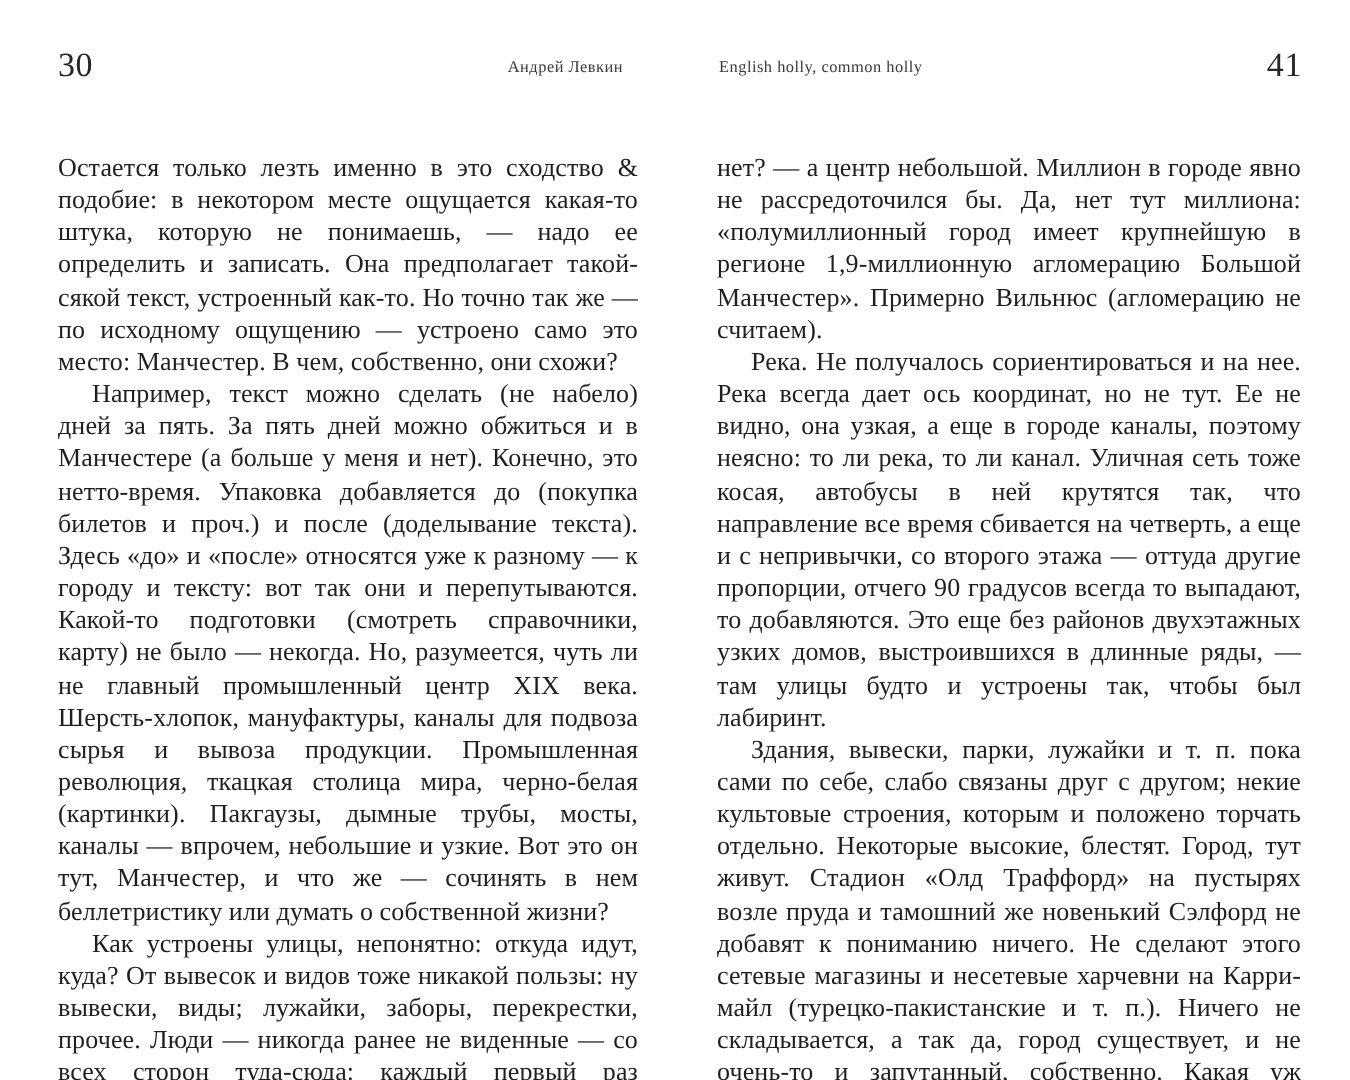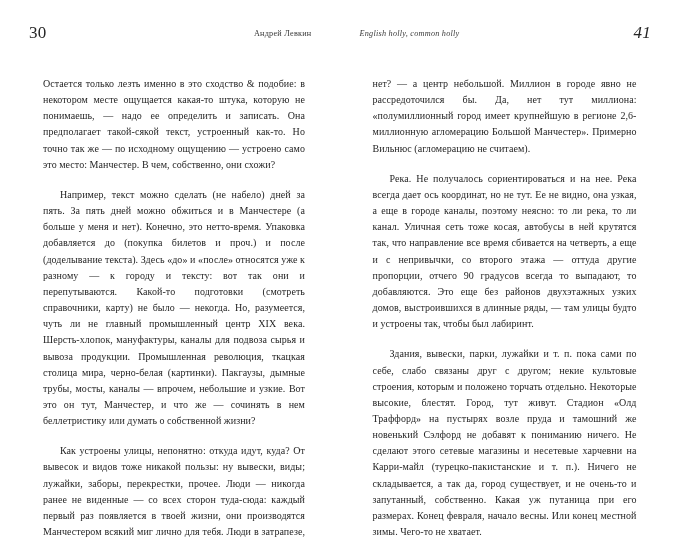--- a/index.html
+++ b/index.html
@@ -33,21 +33,21 @@
   .page-right {
     padding: 24px 24px 0 21px;
   }
   .running-head {
     display: flex;
     align-items: baseline;
     height: 30px;
     width: 100%;
   }
   .page-left .running-head { justify-content: space-between; }
-  .page-right .running-head { justify-content: space-between; font-style: italic; }
+  .page-right .running-head { justify-content: space-between; }
 
   .folio {
     font-size: 17px;
     letter-spacing: 0.3px;
     color: #262626;
     line-height: 1;
     font-family: "Liberation Serif", "DejaVu Serif", serif;
     text-align: center;
   }
   .head-title {
@@ -63,22 +63,22 @@
   .page-right .head-title { margin-left: 1px; }
 
   .textblock {
     margin-top: 22px;
     width: 100%;
   }
   .page-left .textblock { width: 290px; }
   .page-right .textblock { width: 292px; }
 
   p.para {
-    margin: 14px;
-    font-size: 10px;
+    margin: 0;
+    font-size: 13px;
     line-height: 16.15px;
     text-align: justify;
     text-justify: inter-word;
     word-spacing: -0.1px;
     letter-spacing: 0.07px;
     hyphens: manual;
     color: #1f1f1f;
   }
   p.para + p.para {
     text-indent: 17px;
@@ -104,20 +104,20 @@
       <p class="para">Как устроены улицы, непонятно: откуда идут, куда? От вывесок и видов тоже никакой пользы: ну вывески, виды; лужайки, заборы, перекрестки, прочее. Люди — никогда ранее не виденные — со всех сторон туда-сюда: каждый первый раз появляется в твоей жизни, они производятся Манчестером всякий миг лично для тебя. Люди в затрапезе, только что не секонд-хенд, входят в здания и выходят  из них, интерьеры там (заглядываю в окна) роскошные и сияют. Так тут устроена реальность. Вероятно, денег немного, так что же, никому не заходить никуда внутрь или же намеренно уничтожать такие помещения? Центр небольшой, выходит, город размером с Вильнюс, меньше Риги? Но он раскидистый, есть и боковые районы — но где ж таких</p>
     </div>
   </div>
 
   <div class="page page-right">
     <div class="running-head">
       <span class="head-title">English holly, common holly</span>
       <span class="folio">41</span>
     </div>
     <div class="textblock">
-      <p class="para">нет? — а центр небольшой. Миллион в городе явно не рассредоточился бы. Да, нет тут миллиона: «полумиллионный город имеет крупнейшую в регионе 2,6-миллионную агломерацию Большой Манчестер». Примерно Вильнюс (агломерацию не считаем).</p>
+      <p class="para">нет? — а центр небольшой. Миллион в городе явно не рассредоточился бы. Да, нет тут миллиона: «полумиллионный город имеет крупнейшую в регионе 1,9-миллионную агломерацию Большой Манчестер». Примерно Вильнюс (агломерацию не считаем).</p>
       <p class="para">Река. Не получалось сориентироваться и на нее. Река всегда дает ось координат, но не тут. Ее не видно, она узкая, а еще в городе каналы, поэтому неясно: то ли река, то ли канал. Уличная сеть тоже косая, автобусы в ней крутятся так, что направление все время сбивается на четверть, а еще и с непривычки, со второго этажа — оттуда другие пропорции, отчего 90 градусов всегда то выпадают, то добавляются. Это еще без районов двухэтажных узких домов, выстроившихся в длинные ряды, — там улицы будто и устроены так, чтобы был лабиринт.</p>
       <p class="para">Здания, вывески, парки, лужайки и т. п. пока сами по себе, слабо связаны друг с другом; некие культовые строения, которым и положено торчать отдельно. Некоторые высокие, блестят. Город, тут живут. Стадион «Олд Траффорд» на пустырях возле пруда и тамошний же новенький Сэлфорд не добавят к пониманию ничего. Не сделают этого сетевые магазины и несетевые харчевни на Карри-майл (турецко-пакистанские и т. п.). Ничего не складывается, а так да, город существует, и не очень-то и запутанный, собственно. Какая уж путаница при его размерах. Конец февраля, начало весны. Или конец местной зимы. Чего-то не хватает.</p>
       <p class="para gap">И тут — как и положено при написании текста — происходит просветление: день на третий обнаруживаешь себя в ясном сознании, которое предъявило себя в первом ряду второго этажа синего автобуса фирмы MagicBus (они темно-синие, со всех сторон бородатый пацан в колпаке с волшебной палочкой — как иначе) на конечной, на</p>
     </div>
   </div>
 
 </div>
 
 </body></html>

